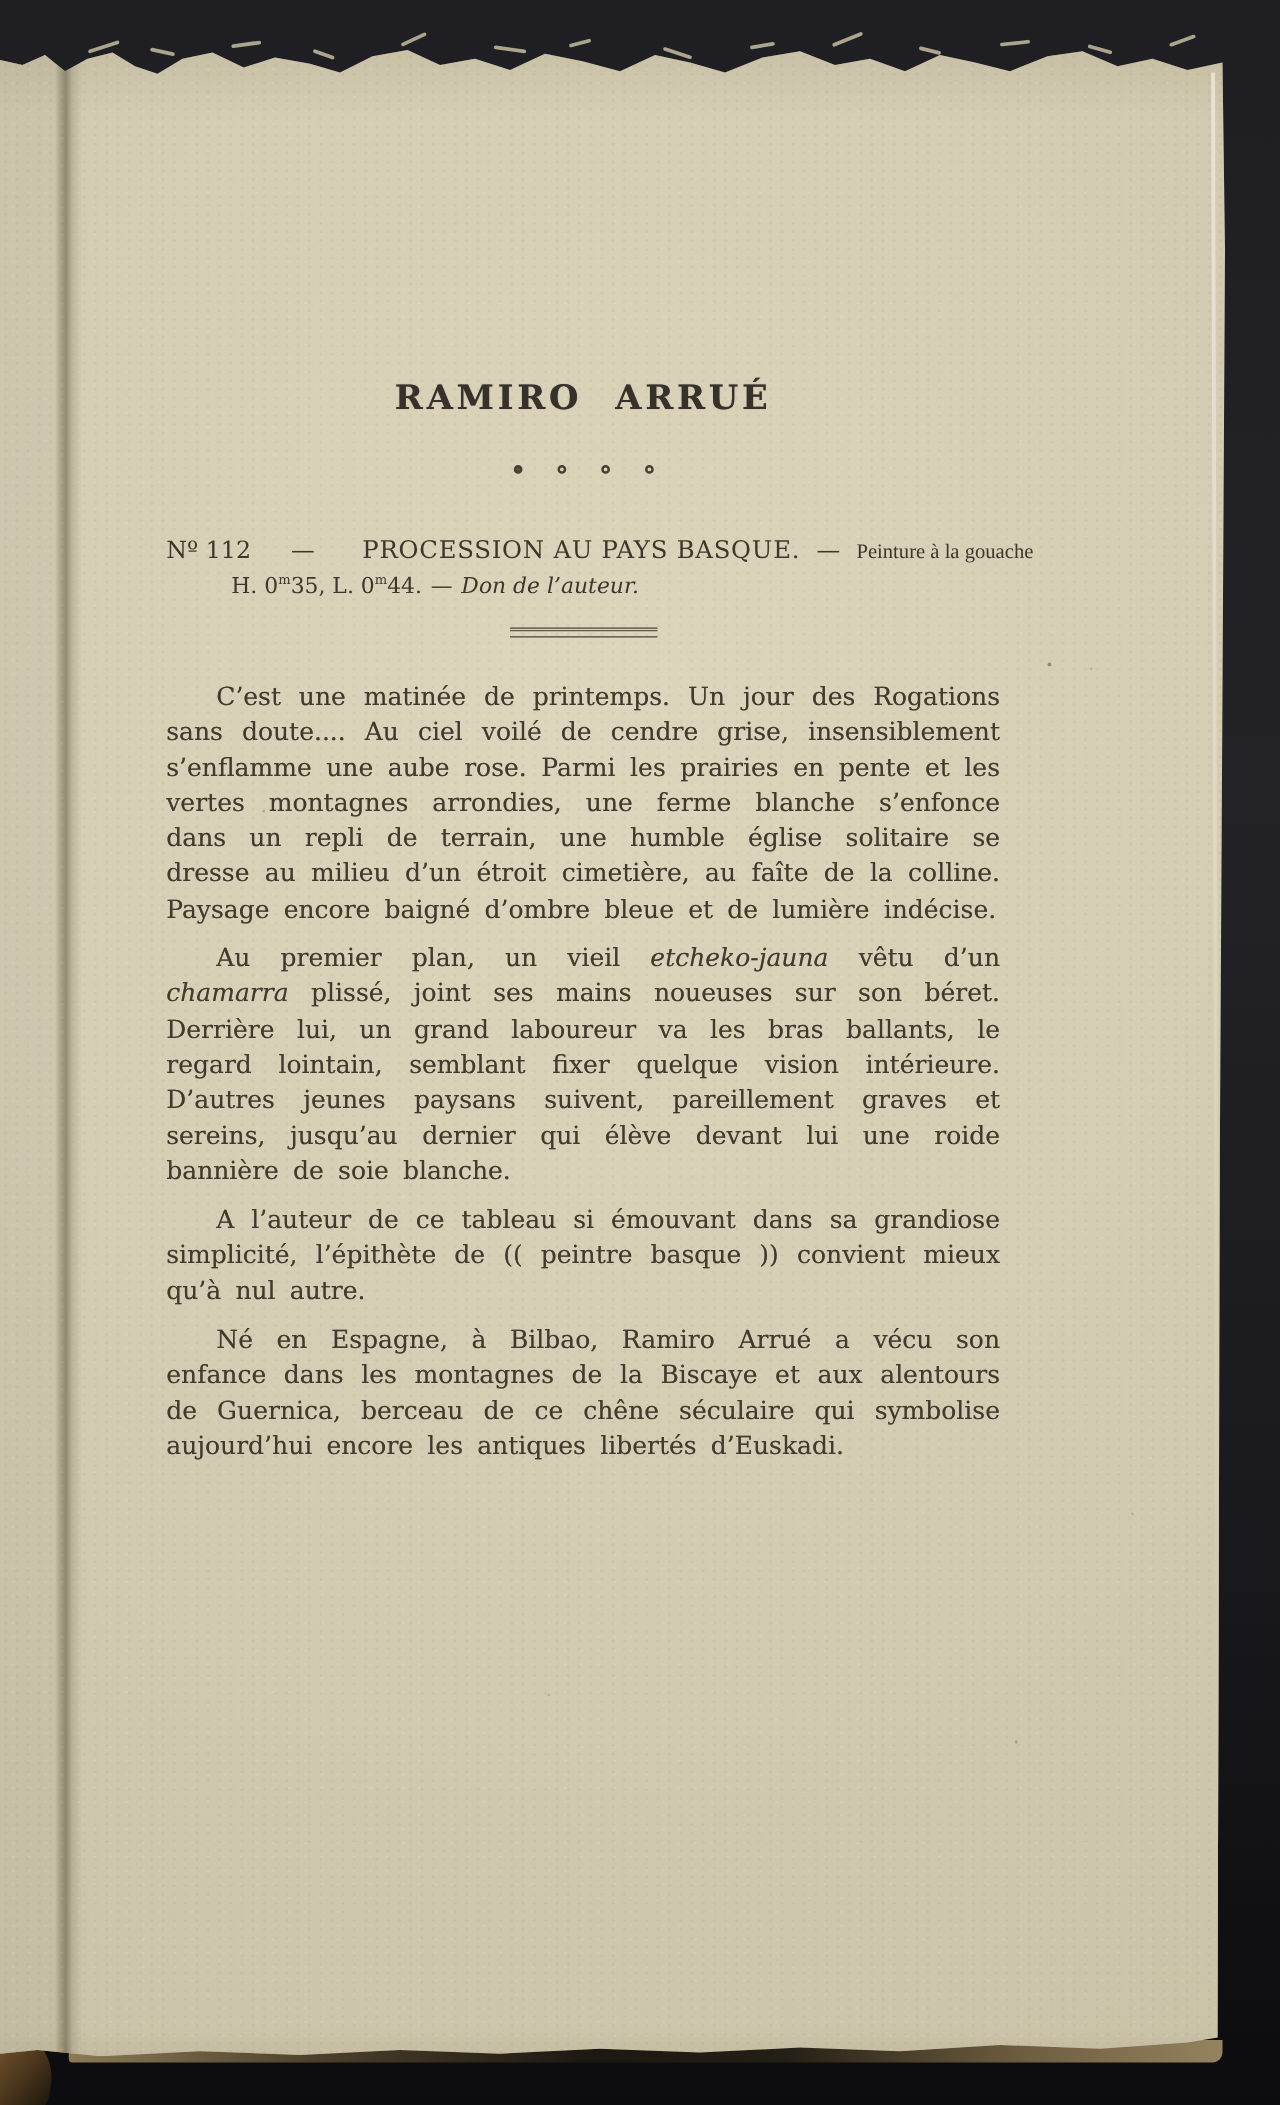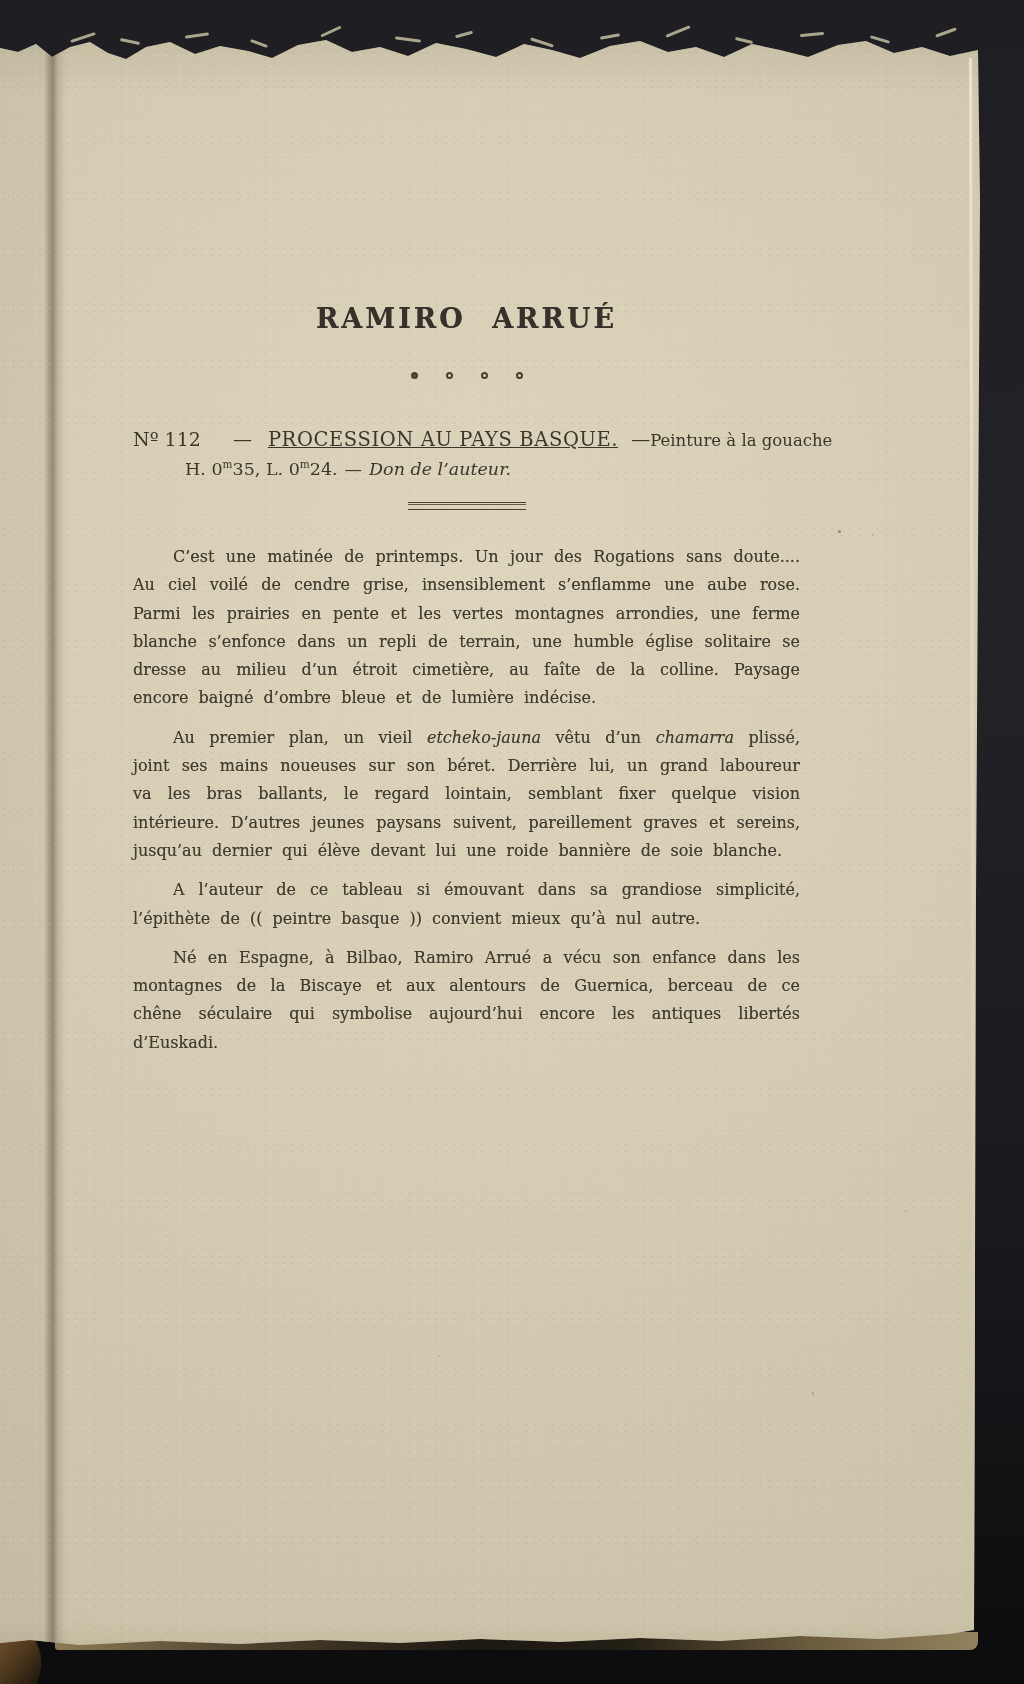--- a/index.html
+++ b/index.html
@@ -68,35 +68,35 @@
     position:absolute;top:303px;left:0;width:100%;text-align:center;
     font-size:27px;font-weight:bold;letter-spacing:3px;word-spacing:14px;color:#36312a;
     text-shadow:0 0 .6px rgba(54,49,42,.6);
   }
   .ornament{position:absolute;top:372px;left:0;width:100%;display:flex;justify-content:center;gap:28px;}
   .ornament .dot{width:7px;height:7px;border-radius:50%;border:2px solid #464033;box-sizing:border-box;background:transparent;}
   .ornament .dot.filled{background:#5a5342;}
   .catline1{position:absolute;top:428px;left:0;display:flex;align-items:baseline;white-space:nowrap;color:#3c362b;text-align:right;}
   .cat-number{font-size:19px;}
   .cat-dash1{font-size:19px;margin-left:32px;}
-  .cat-title{font-size:19.5px;letter-spacing:.6px;margin-left:16px;text-decoration:underline;}
+  .cat-title{font-size:19.5px;letter-spacing:.6px;margin-left:38px;}
   .cat-dash2{font-size:19px;margin-left:13px;}
-  .cat-medium{font-size:16.5px;}
+  .cat-medium{font-size:16.5px;margin-left:13px;font-family:Liberation Serif, serif;}
   .catline2{position:absolute;top:459px;left:52px;font-size:17.5px;white-space:nowrap;color:#3c362b;}
   .catline2 sup{font-size:10.5px;vertical-align:super;line-height:0;}
   .catline2 .dash{margin:0 7px;}
   .catline2 .provenance{font-style:italic;}
   .divider{position:absolute;top:502px;left:50%;transform:translateX(-50%);width:118px;height:9px;}
   .divider .rule{position:absolute;left:0;width:100%;height:1px;background:#4a4335;}
   .divider .r1{top:0;}
   .divider .r2{top:2px;opacity:.85;}
   .divider .r3{top:7px;}
   .article{
     position:absolute;top:543px;left:0;width:667px;
-    font-size:16px;line-height:28.3px;text-align:justify;word-spacing:5px;
+    font-size:20px;line-height:28.3px;text-align:justify;word-spacing:5px;
     color:#413a2e;text-shadow:0 0 .5px rgba(62,54,42,.55);
   }
   .article p{margin:0 0 11px 0;text-indent:40px;}
   .article .it{font-style:italic;}
 </style>
 </head>
 <body>
 
 <div class="scene">
 
@@ -145,21 +145,21 @@
 
       <div class="catline1">
         <span class="cat-number">Nº 112</span>
         <span class="cat-dash1">—</span>
         <span class="cat-title">PROCESSION AU PAYS BASQUE.</span>
         <span class="cat-dash2">—</span>
         <span class="cat-medium">Peinture à la gouache</span>
       </div>
 
       <div class="catline2">
-        <span>H. 0</span><sup>m</sup><span>35, L. 0</span><sup>m</sup><span>24.</span><span class="dash">—</span><span class="provenance">Don de l’auteur.</span>
+        <span>H. 0</span><sup>m</sup><span>35, L. 0</span><sup>m</sup><span>44.</span><span class="dash">—</span><span class="provenance">Don de l’auteur.</span>
       </div>
 
       <div class="divider">
         <div class="rule r1"></div>
         <div class="rule r2"></div>
         <div class="rule r3"></div>
       </div>
 
       <div class="article">
           <p><span>C’est une matinée de printemps.  Un jour des Rogations sans doute.... Au ciel voilé de cendre grise, insensiblement s’enflamme une aube rose. Parmi les prairies en pente et les vertes montagnes arrondies, une ferme blanche s’enfonce dans un repli de terrain, une humble église solitaire se dresse au milieu d’un étroit cimetière, au faîte de la colline. Paysage encore baigné d’ombre bleue et de lumière indécise.</span></p>

